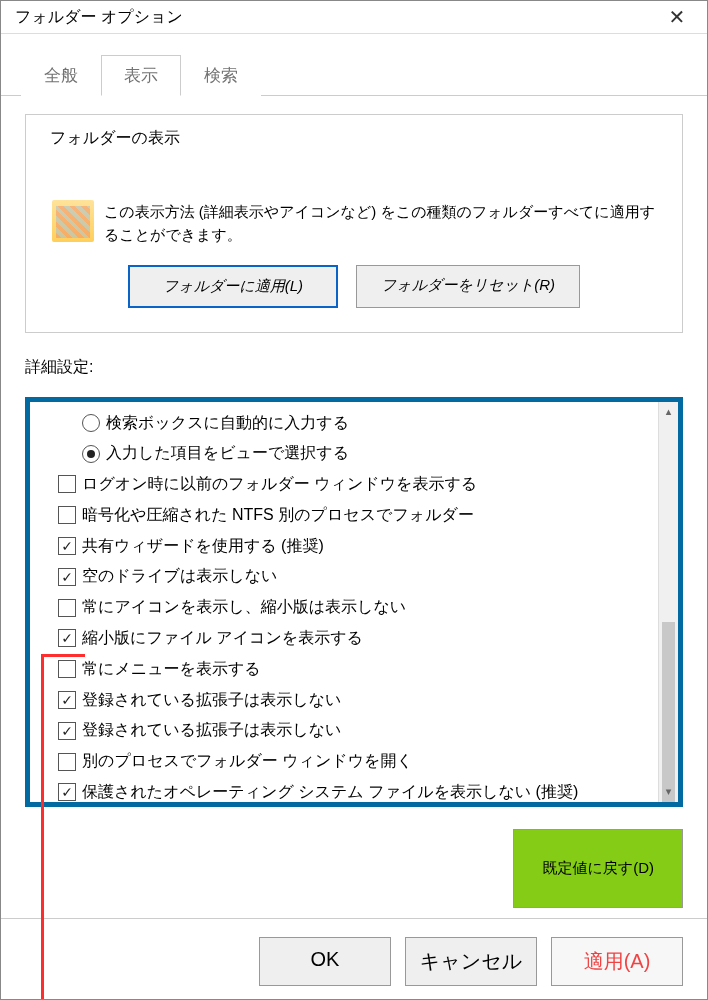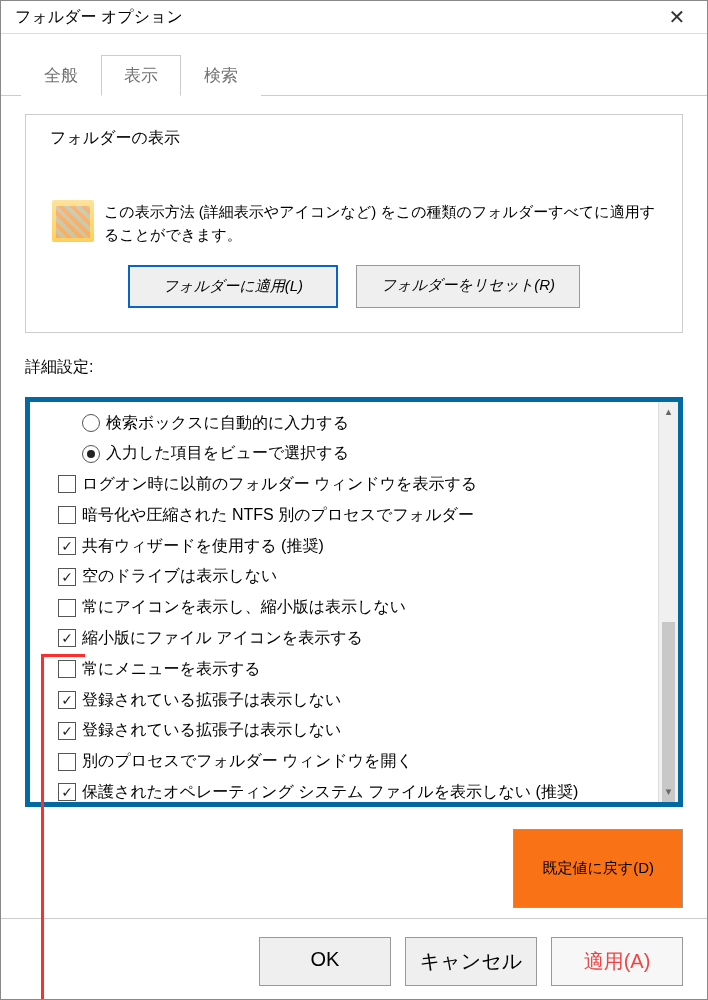--- a/index.html
+++ b/index.html
@@ -166,21 +166,21 @@
   left:3px;right:3px;
   top:220px;
   height:180px;
   background:#c8c8c8;
 }
 .reset-row{
   display:flex;justify-content:flex-end;
   padding:22px 0 0 0;
 }
 .reset-btn{
-  border:1px solid #999;background:#f97316;
+  border:1px solid #999;background:#84cc16;
   padding:29px 28px;font-size:15px;
 }
 .footer{
   border-top:1px solid #ccc;
   padding:18px 24px;
   display:flex;
   gap:14px;
   justify-content:flex-end;
 }
 .footer .fbtn{

